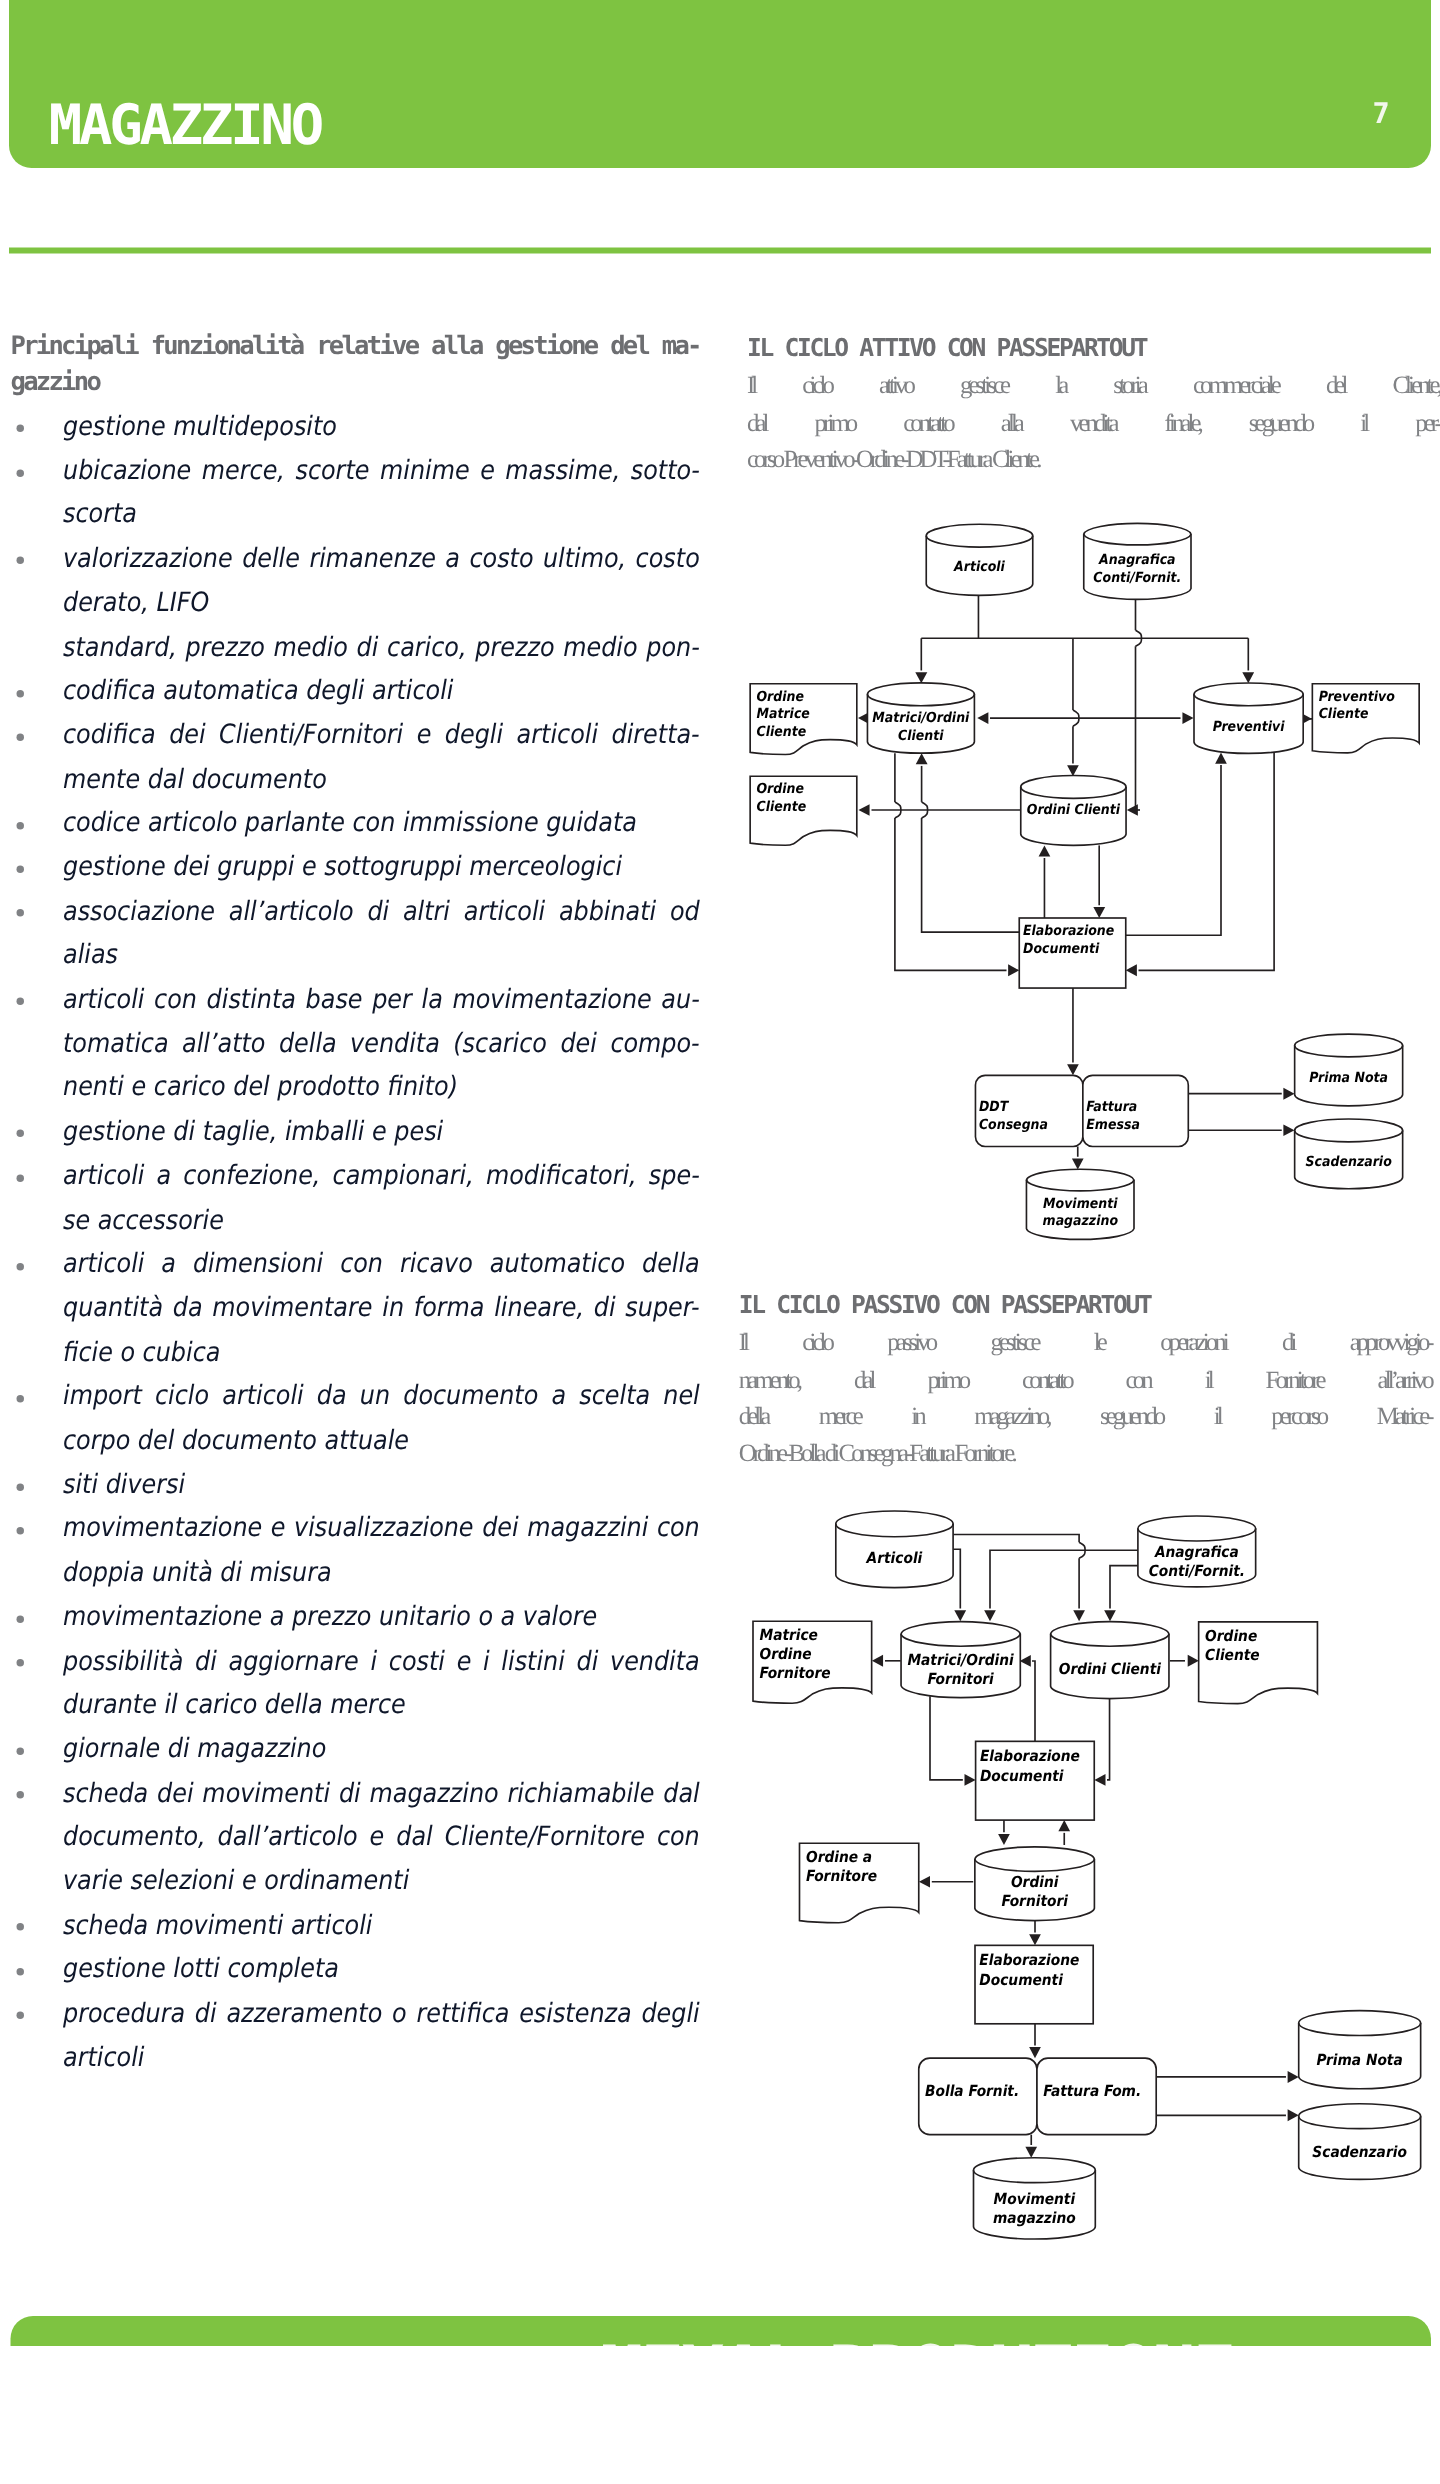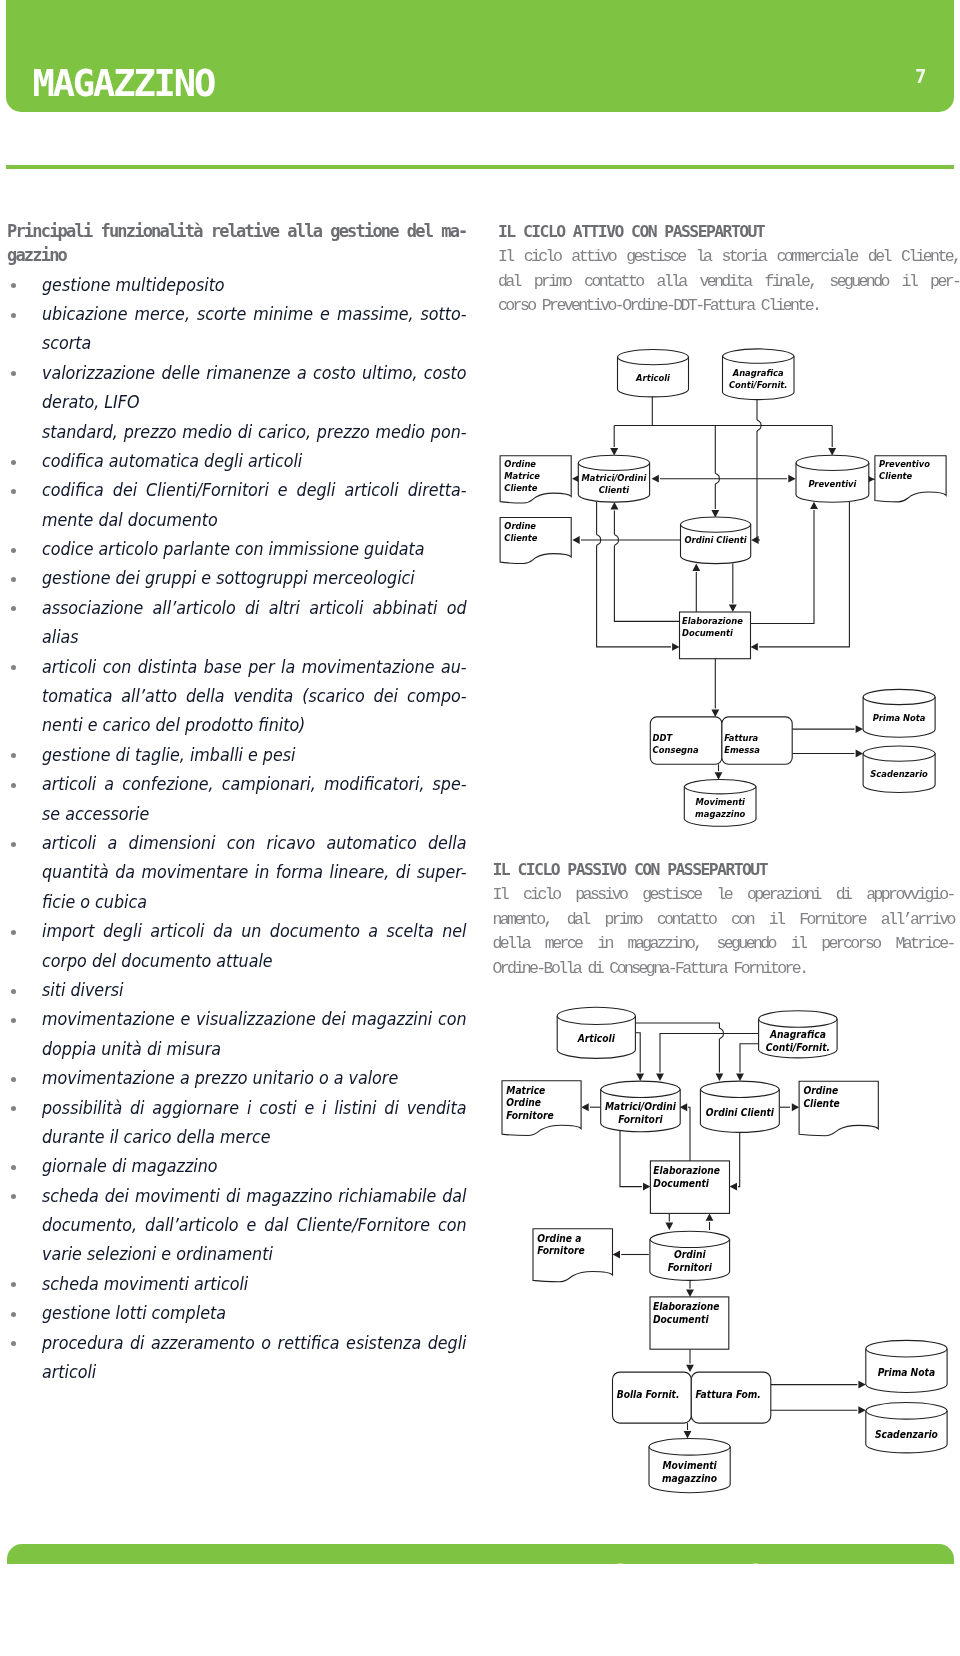--- a/index.html
+++ b/index.html
@@ -32,21 +32,21 @@
                  height:29.4px;line-height:29.4px;white-space:nowrap;
                  text-align:justify;text-align-last:justify;}
   ul.feat li .bl.last{text-align-last:left;}
   ul.feat li::before{content:"";position:absolute;left:3.6px;top:12.6px;
                      width:5px;height:5px;border-radius:50%;background:#808285;}
 
   
   .col-right{position:absolute;left:498px;top:218.7px;width:461.3px;}
   .rtitle{font-family:"DejaVu Sans Mono",monospace;font-weight:bold;font-size:16.4px;
           letter-spacing:-1.55px;color:#6d6e71;height:26.3px;line-height:26.3px;white-space:nowrap;}
-  .rline{font-family:Liberation Mono, monospace;font-size:16.5px;letter-spacing:-2.6px;
+  .rline{font-family:Liberation Serif, serif;font-size:16.5px;letter-spacing:-2.6px;
          color:#808285;height:24.55px;line-height:24.55px;white-space:nowrap;
          text-align:justify;text-align-last:justify;}
   .rline.last{text-align-last:left;}
   .sec2{position:absolute;left:492.5px;top:857.0px;width:461.3px;}
 
   
   .w1{position:absolute;left:492px;top:345px;}
   .w2{position:absolute;left:492px;top:1005px;}
   svg.dia{display:block;}
   .sh{fill:#ffffff;stroke:#231f20;stroke-width:1.1;}
@@ -122,21 +122,21 @@
         <li>
           <div class="bl">articoli a confezione, campionari, modificatori, spe-</div>
           <div class="bl last">se accessorie</div>
         </li>
         <li>
           <div class="bl">articoli a dimensioni con ricavo automatico della</div>
           <div class="bl">quantità da movimentare in forma lineare, di super-</div>
           <div class="bl last">ficie o cubica</div>
         </li>
         <li>
-          <div class="bl">import degli articoli da un documento a scelta nel</div>
+          <div class="bl">import ciclo articoli da un documento a scelta nel</div>
           <div class="bl last">corpo del documento attuale</div>
         </li>
         <li>
           <div class="bl last">siti diversi</div>
         </li>
         <li>
           <div class="bl">movimentazione e visualizzazione dei magazzini con</div>
           <div class="bl last">doppia unità di misura</div>
         </li>
         <li>

